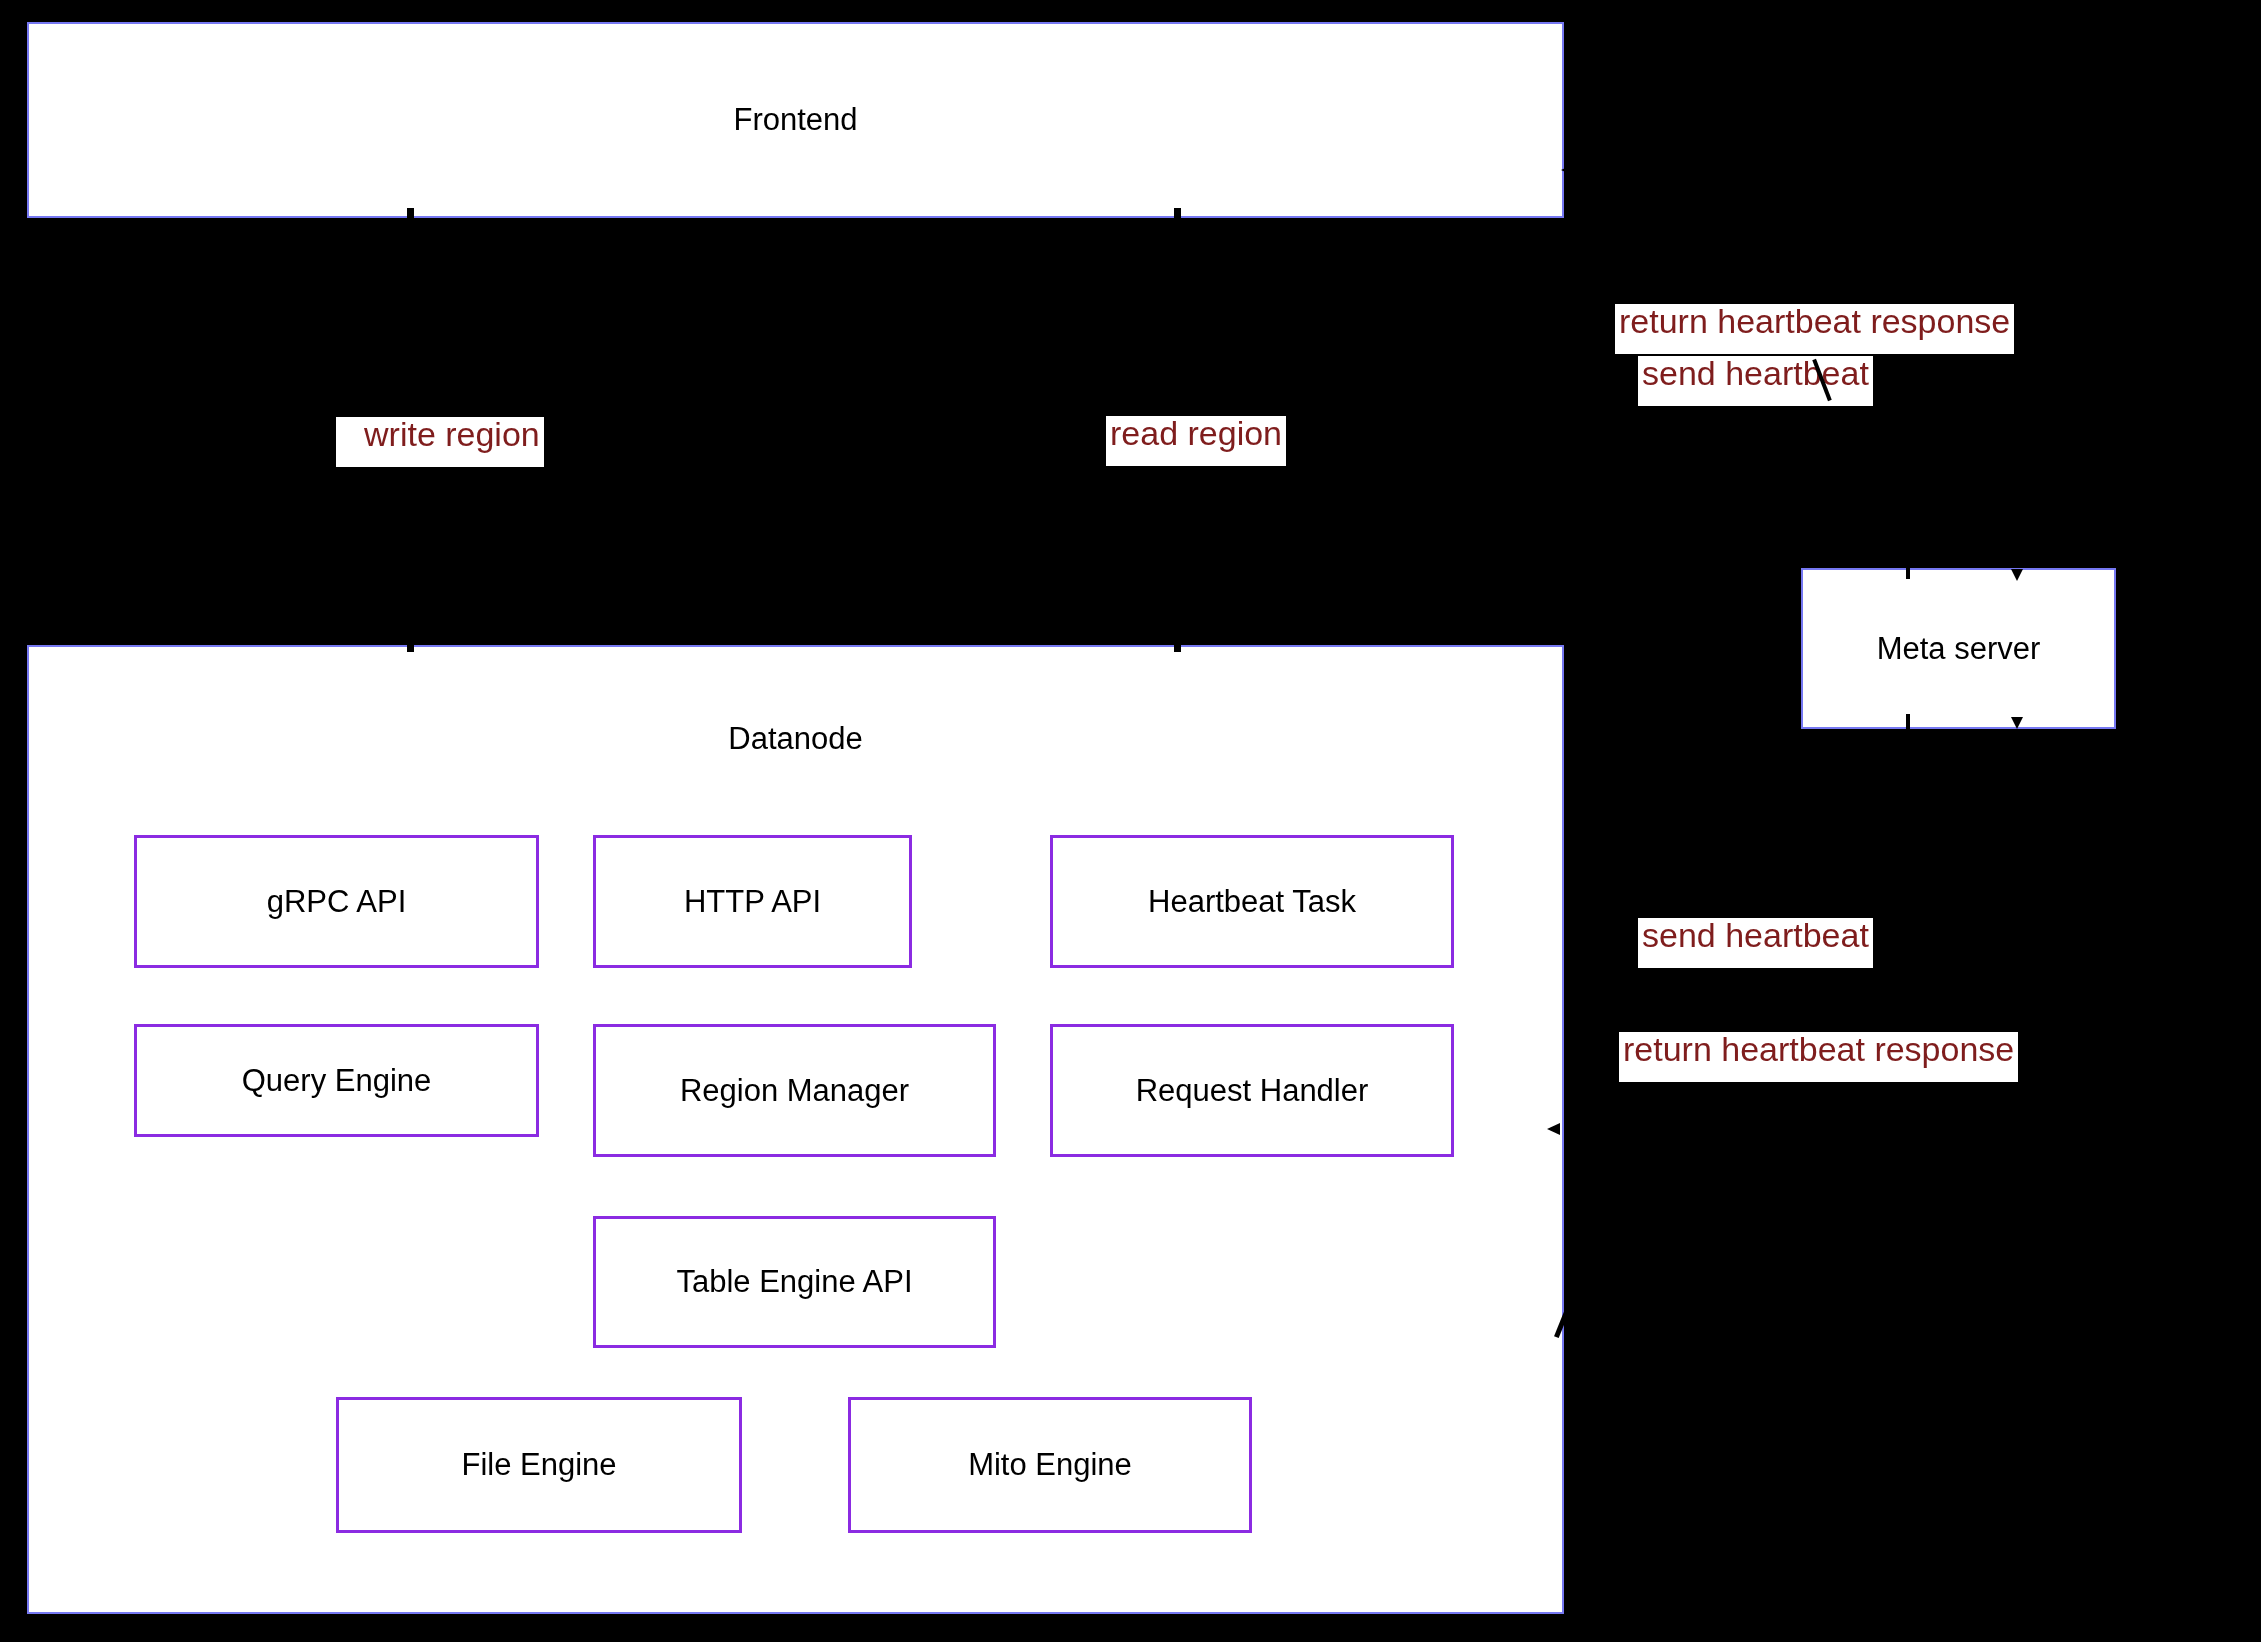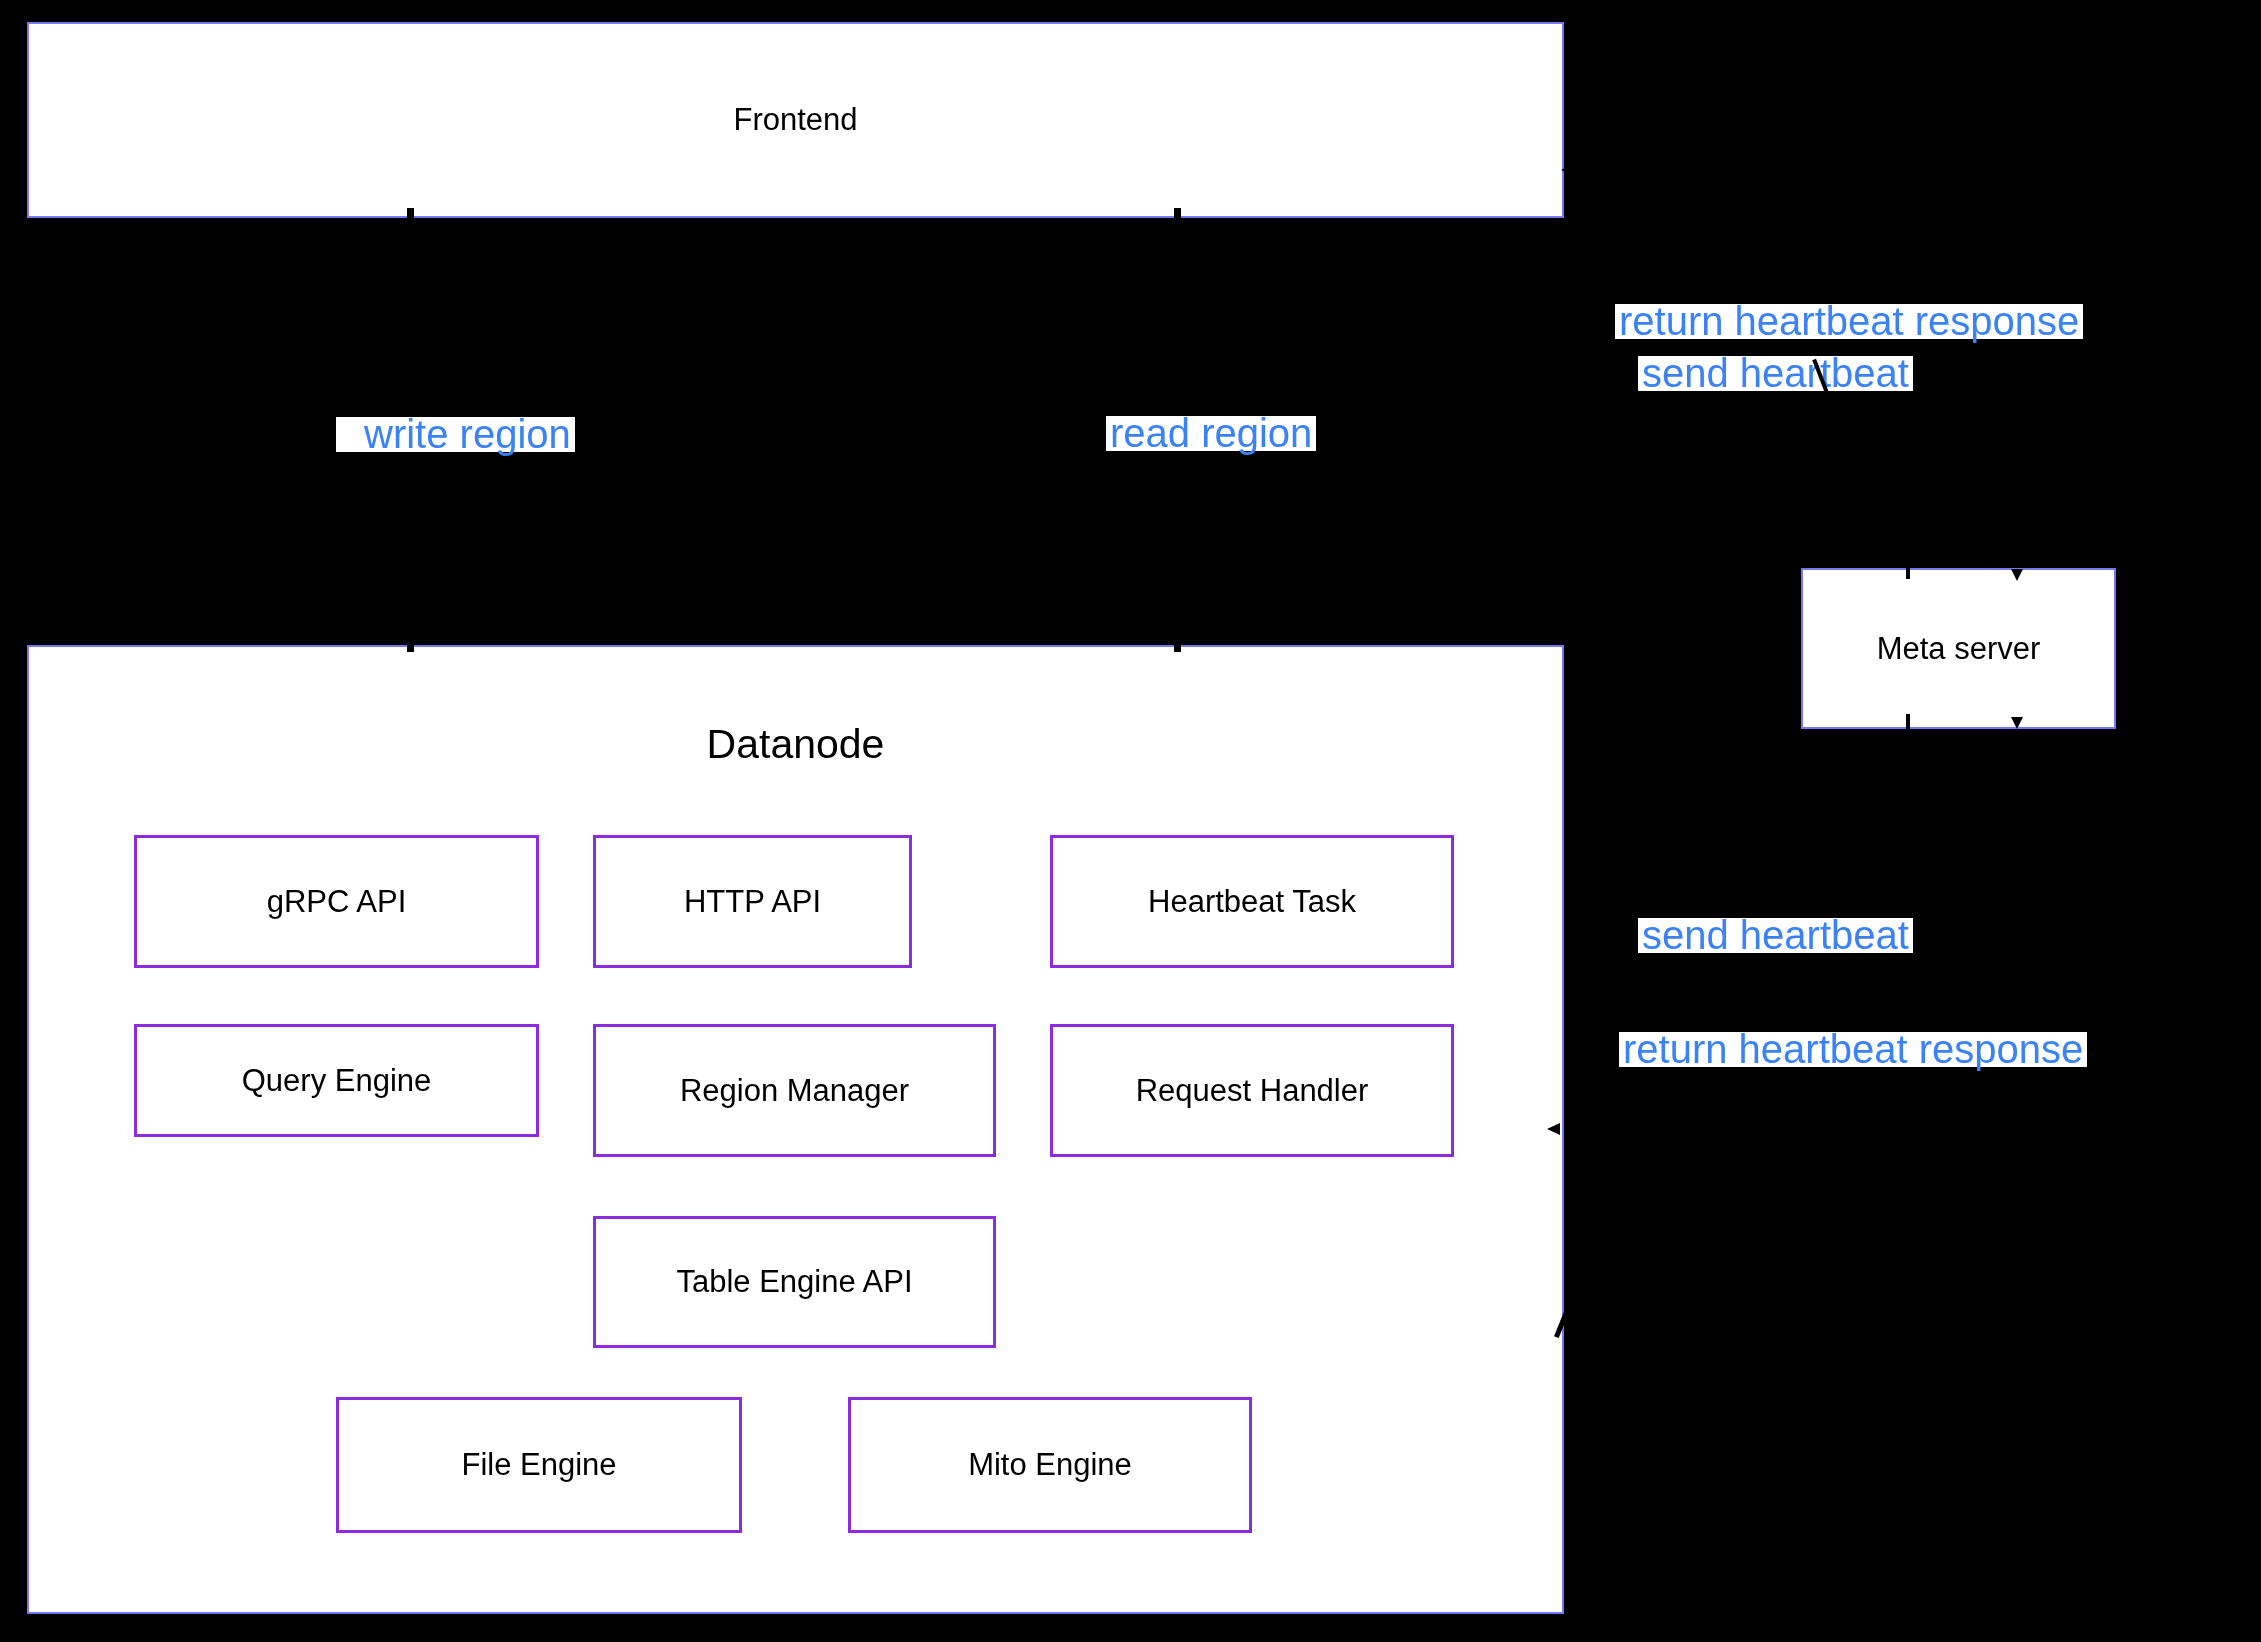--- a/index.html
+++ b/index.html
@@ -5,23 +5,23 @@
   html,body{margin:0;padding:0;background:#000;}
   .diagram{position:relative;width:2261px;height:1643px;background:#000000;
            font-family:"Liberation Sans", sans-serif;color:#000;overflow:hidden;}
   .node{position:absolute;background:#ffffff;border:2.7px solid #7678f2;
         box-sizing:border-box;display:flex;align-items:center;justify-content:center;text-align:right;}
   .node-label{font-size:31px;color:#000;}
   .inner{position:absolute;background:#ffffff;border:3.4px solid #8b2be2;
          box-sizing:border-box;display:flex;align-items:center;justify-content:center;
          font-size:31px;color:#000;}
   .top-label{position:absolute;left:0;top:73px;width:100%;text-align:center;
-             font-size:41px;color:#000;}
-  .chip{position:absolute;background:#ffffff;color:#3b82f6;font-size:40px;
-        line-height:35px;height:35px;padding:0 4px;white-space:nowrap;}
+             font-size:31px;color:#000;}
+  .chip{position:absolute;background:#ffffff;color:#7f1d1d;font-size:34px;
+        line-height:35px;height:50px;padding:0 4px;white-space:nowrap;}
   .stub{position:absolute;background:#000;}
   .tri-down{position:absolute;width:0;height:0;border-left:6px solid transparent;
             border-right:6px solid transparent;border-top:12px solid #000;}
   .tri-left{position:absolute;width:0;height:0;border-top:6px solid transparent;
             border-bottom:6px solid transparent;border-right:13.4px solid #000;}
 </style>
 </head>
 <body>
 
 <div class="diagram">

